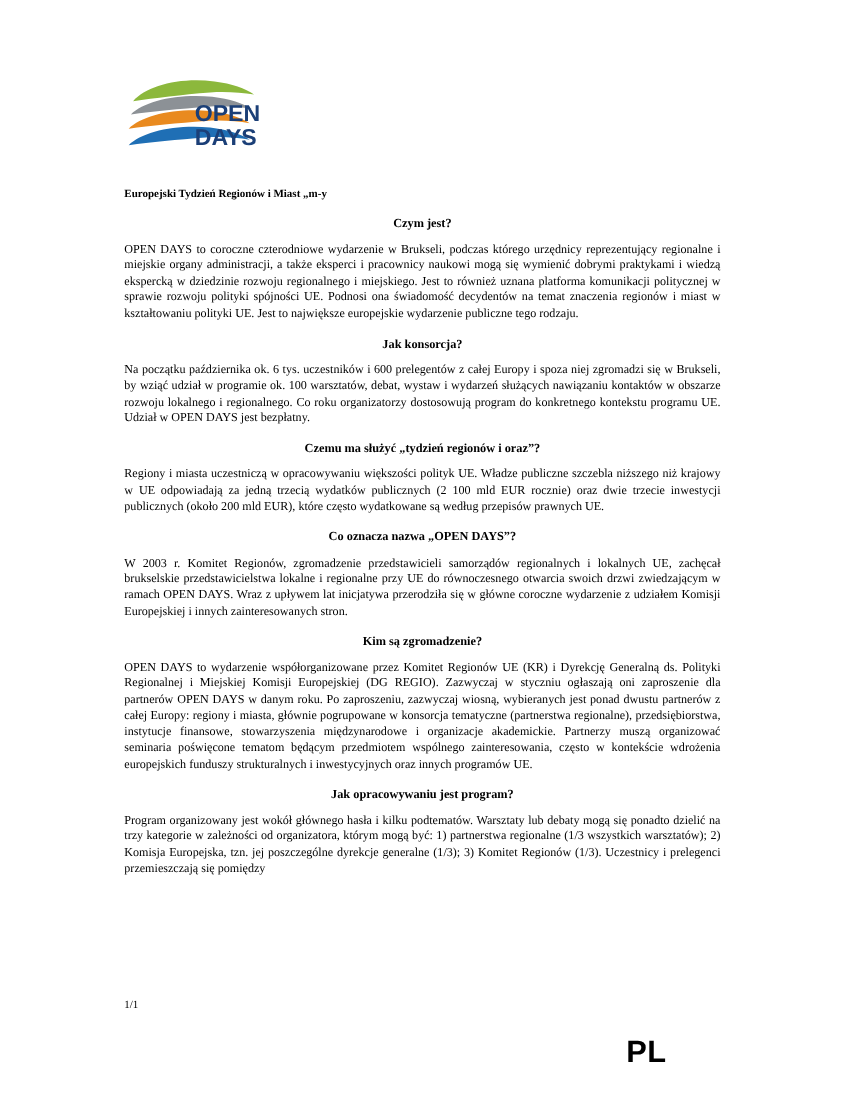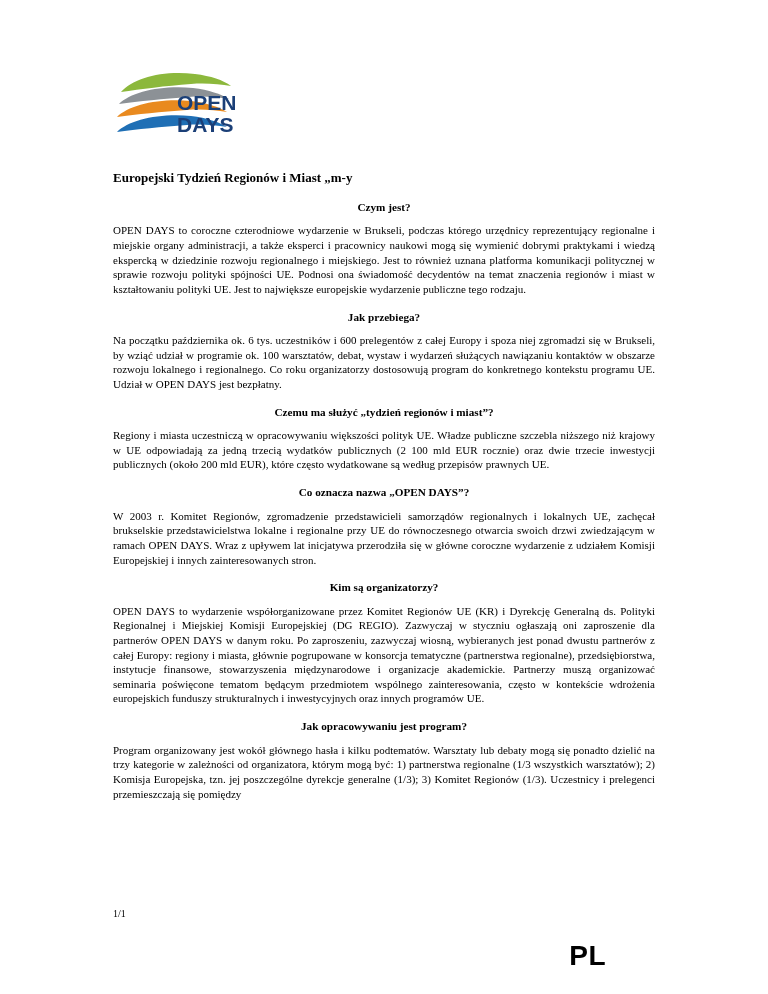--- a/index.html
+++ b/index.html
@@ -27,21 +27,21 @@
     height: 85px;
   }
   .logo-svg { display: block; }
   .content {
     position: absolute;
     left: 113px;
     top: 170px;
     width: 542px;
   }
   h1.doc-title {
-    font-size: 13px;
+    font-size: 10px;
     font-weight: bold;
     margin: 0 0 13px 0;
     line-height: 1.3;
     font-family: "Liberation Serif", serif;
   }
   h2.qheading {
     font-size: 11.2px;
     font-weight: bold;
     margin: 0 0 9px 0;
     line-height: 1.3;
@@ -91,30 +91,30 @@
     </svg>
   </div>
 
   <div class="content">
 
     <h1 class="doc-title">Europejski Tydzień Regionów i Miast „m-y</h1>
 
     <h2 class="qheading">Czym jest?</h2>
     <p class="body-par">OPEN DAYS to coroczne czterodniowe wydarzenie w Brukseli, podczas którego urzędnicy reprezentujący regionalne i miejskie organy administracji, a także eksperci i pracownicy naukowi mogą się wymienić dobrymi praktykami i wiedzą ekspercką w dziedzinie rozwoju regionalnego i miejskiego. Jest to również uznana platforma komunikacji politycznej w sprawie rozwoju polityki spójności UE. Podnosi ona świadomość decydentów na temat znaczenia regionów i miast w kształtowaniu polityki UE. Jest to największe europejskie wydarzenie publiczne tego rodzaju.</p>
 
-    <h2 class="qheading">Jak przebiega?</h2>
+    <h2 class="qheading">Jak konsorcja?</h2>
     <p class="body-par">Na początku października ok. 6 tys. uczestników i 600 prelegentów z całej Europy i spoza niej zgromadzi się w Brukseli, by wziąć udział w programie ok. 100 warsztatów, debat, wystaw i wydarzeń służących nawiązaniu kontaktów w obszarze rozwoju lokalnego i regionalnego. Co roku organizatorzy dostosowują program do konkretnego kontekstu programu UE. Udział w OPEN DAYS jest bezpłatny.</p>
 
-    <h2 class="qheading">Czemu ma służyć „tydzień regionów i miast”?</h2>
+    <h2 class="qheading">Czemu ma służyć „tydzień regionów i oraz”?</h2>
     <p class="body-par">Regiony i miasta uczestniczą w opracowywaniu większości polityk UE. Władze publiczne szczebla niższego niż krajowy w UE odpowiadają za jedną trzecią wydatków publicznych (2 100 mld EUR rocznie) oraz dwie trzecie inwestycji publicznych (około 200 mld EUR), które często wydatkowane są według przepisów prawnych UE.</p>
 
     <h2 class="qheading">Co oznacza nazwa „OPEN DAYS”?</h2>
     <p class="body-par">W 2003 r. Komitet Regionów, zgromadzenie przedstawicieli samorządów regionalnych i lokalnych UE, zachęcał brukselskie przedstawicielstwa lokalne i regionalne przy UE do równoczesnego otwarcia swoich drzwi zwiedzającym w ramach OPEN DAYS. Wraz z upływem lat inicjatywa przerodziła się w główne coroczne wydarzenie z udziałem Komisji Europejskiej i innych zainteresowanych stron.</p>
 
-    <h2 class="qheading">Kim są organizatorzy?</h2>
+    <h2 class="qheading">Kim są zgromadzenie?</h2>
     <p class="body-par">OPEN DAYS to wydarzenie współorganizowane przez Komitet Regionów UE (KR) i Dyrekcję Generalną ds. Polityki Regionalnej i Miejskiej Komisji Europejskiej (DG REGIO). Zazwyczaj w styczniu ogłaszają oni zaproszenie dla partnerów OPEN DAYS w danym roku. Po zaproszeniu, zazwyczaj wiosną, wybieranych jest ponad dwustu partnerów z całej Europy: regiony i miasta, głównie pogrupowane w konsorcja tematyczne (partnerstwa regionalne), przedsiębiorstwa, instytucje finansowe, stowarzyszenia międzynarodowe i organizacje akademickie. Partnerzy muszą organizować seminaria poświęcone tematom będącym przedmiotem wspólnego zainteresowania, często w kontekście wdrożenia europejskich funduszy strukturalnych i inwestycyjnych oraz innych programów UE.</p>
 
     <h2 class="qheading">Jak opracowywaniu jest program?</h2>
     <p class="body-par">Program organizowany jest wokół głównego hasła i kilku podtematów. Warsztaty lub debaty mogą się ponadto dzielić na trzy kategorie w zależności od organizatora, którym mogą być: 1) partnerstwa regionalne (1/3 wszystkich warsztatów); 2) Komisja Europejska, tzn. jej poszczególne dyrekcje generalne (1/3); 3) Komitet Regionów (1/3). Uczestnicy i prelegenci przemieszczają się pomiędzy</p>
 
   </div>
 
   <div class="footer-page">1/1</div>
   <div class="lang-badge">PL</div>
 

